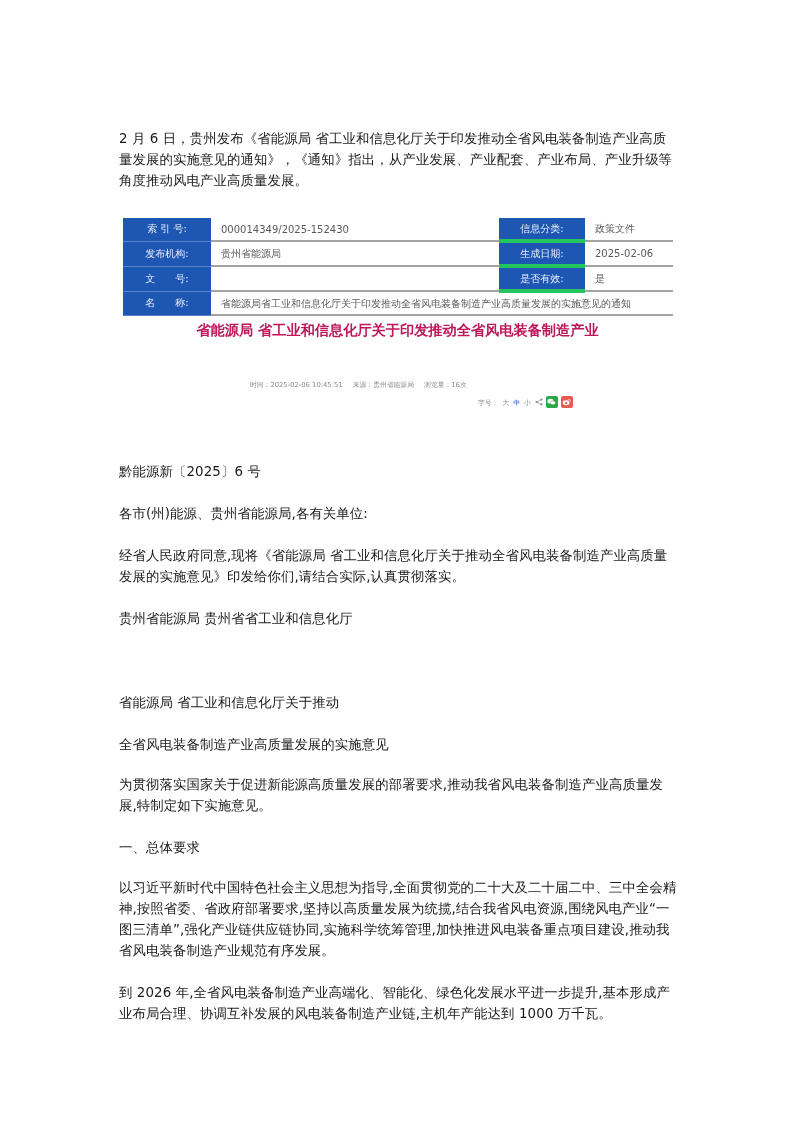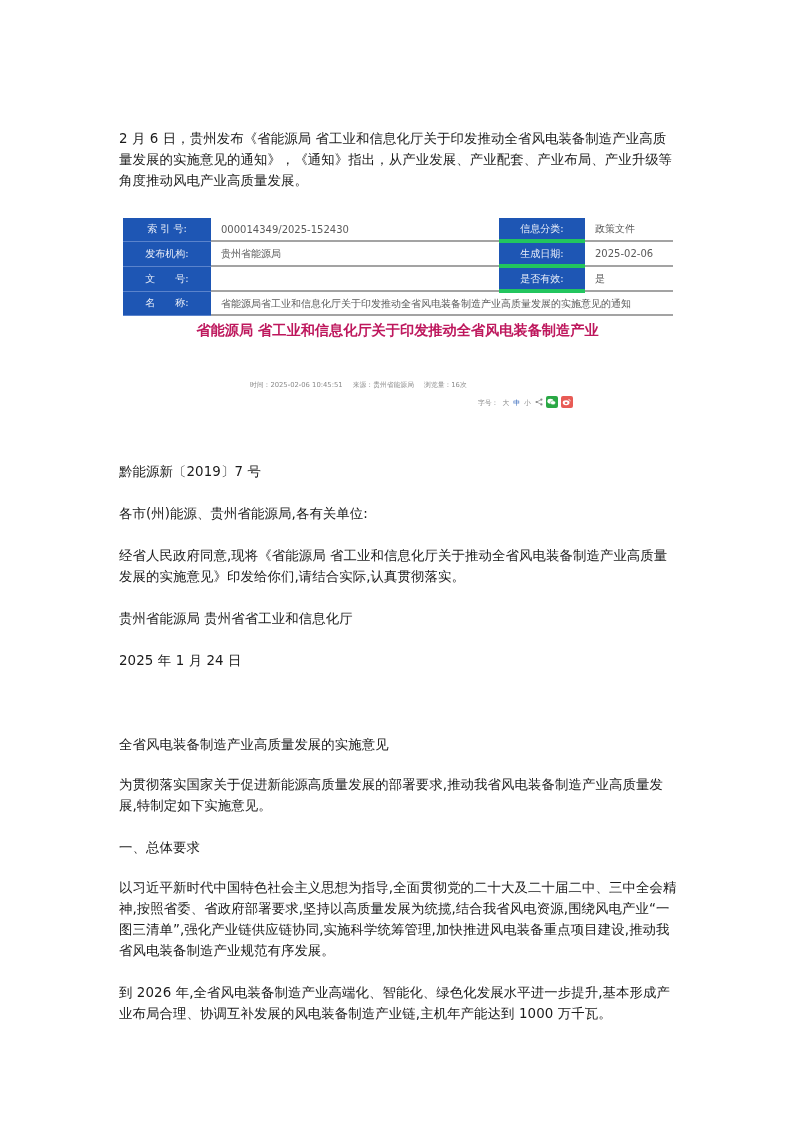--- a/index.html
+++ b/index.html
@@ -197,24 +197,24 @@
       <span class="share weibo">
         <svg width="9" height="8" viewBox="0 0 12 10">
             <ellipse cx="5.5" cy="6" rx="4.5" ry="3.2" fill="#fff"></ellipse>
             <ellipse cx="5.5" cy="6.3" rx="1.8" ry="1.3" fill="#e85b55"></ellipse>
             <path d="M8.5 1.5 Q11 1.5 11 4" stroke="#fff" stroke-width="1" fill="none"></path>
           </svg>
       </span>
     </div>
   </div>
 
-  <p class="para" style="top:437px;">黔能源新〔2019〕7 号</p>
+  <p class="para" style="top:437px;">黔能源新〔2025〕6 号</p>
   <p class="para" style="top:479px;">各市(州)能源、贵州省能源局,各有关单位:</p>
   <p class="para" style="top:584px;">贵州省能源局 贵州省省工业和信息化厅</p>
   <p class="para" style="top:521px;">经省人民政府同意,现将《省能源局 省工业和信息化厅关于推动全省风电装备制造产业高质量发展的实施意见》印发给你们,请结合实际,认真贯彻落实。</p>
-  <p class="para" style="top:626px;">2025 年 1 月 24 日</p>
+  <p class="para" style="top:668px;">省能源局 省工业和信息化厅关于推动</p>
   <p class="para" style="top:710px;">全省风电装备制造产业高质量发展的实施意见</p>
   <p class="para" style="top:750px;">为贯彻落实国家关于促进新能源高质量发展的部署要求,推动我省风电装备制造产业高质量发展,特制定如下实施意见。</p>
   <p class="para" style="top:813px;">一、总体要求</p>
   <p class="para" style="top:853px;">以习近平新时代中国特色社会主义思想为指导,全面贯彻党的二十大及二十届二中、三中全会精神,按照省委、省政府部署要求,坚持以高质量发展为统揽,结合我省风电资源,围绕风电产业“一图三清单”,强化产业链供应链协同,实施科学统筹管理,加快推进风电装备重点项目建设,推动我省风电装备制造产业规范有序发展。</p>
   <p class="para" style="top:958px;">到 2026 年,全省风电装备制造产业高端化、智能化、绿色化发展水平进一步提升,基本形成产业布局合理、协调互补发展的风电装备制造产业链,主机年产能达到 1000 万千瓦。</p>
 
 </div>
 
 </body></html>

